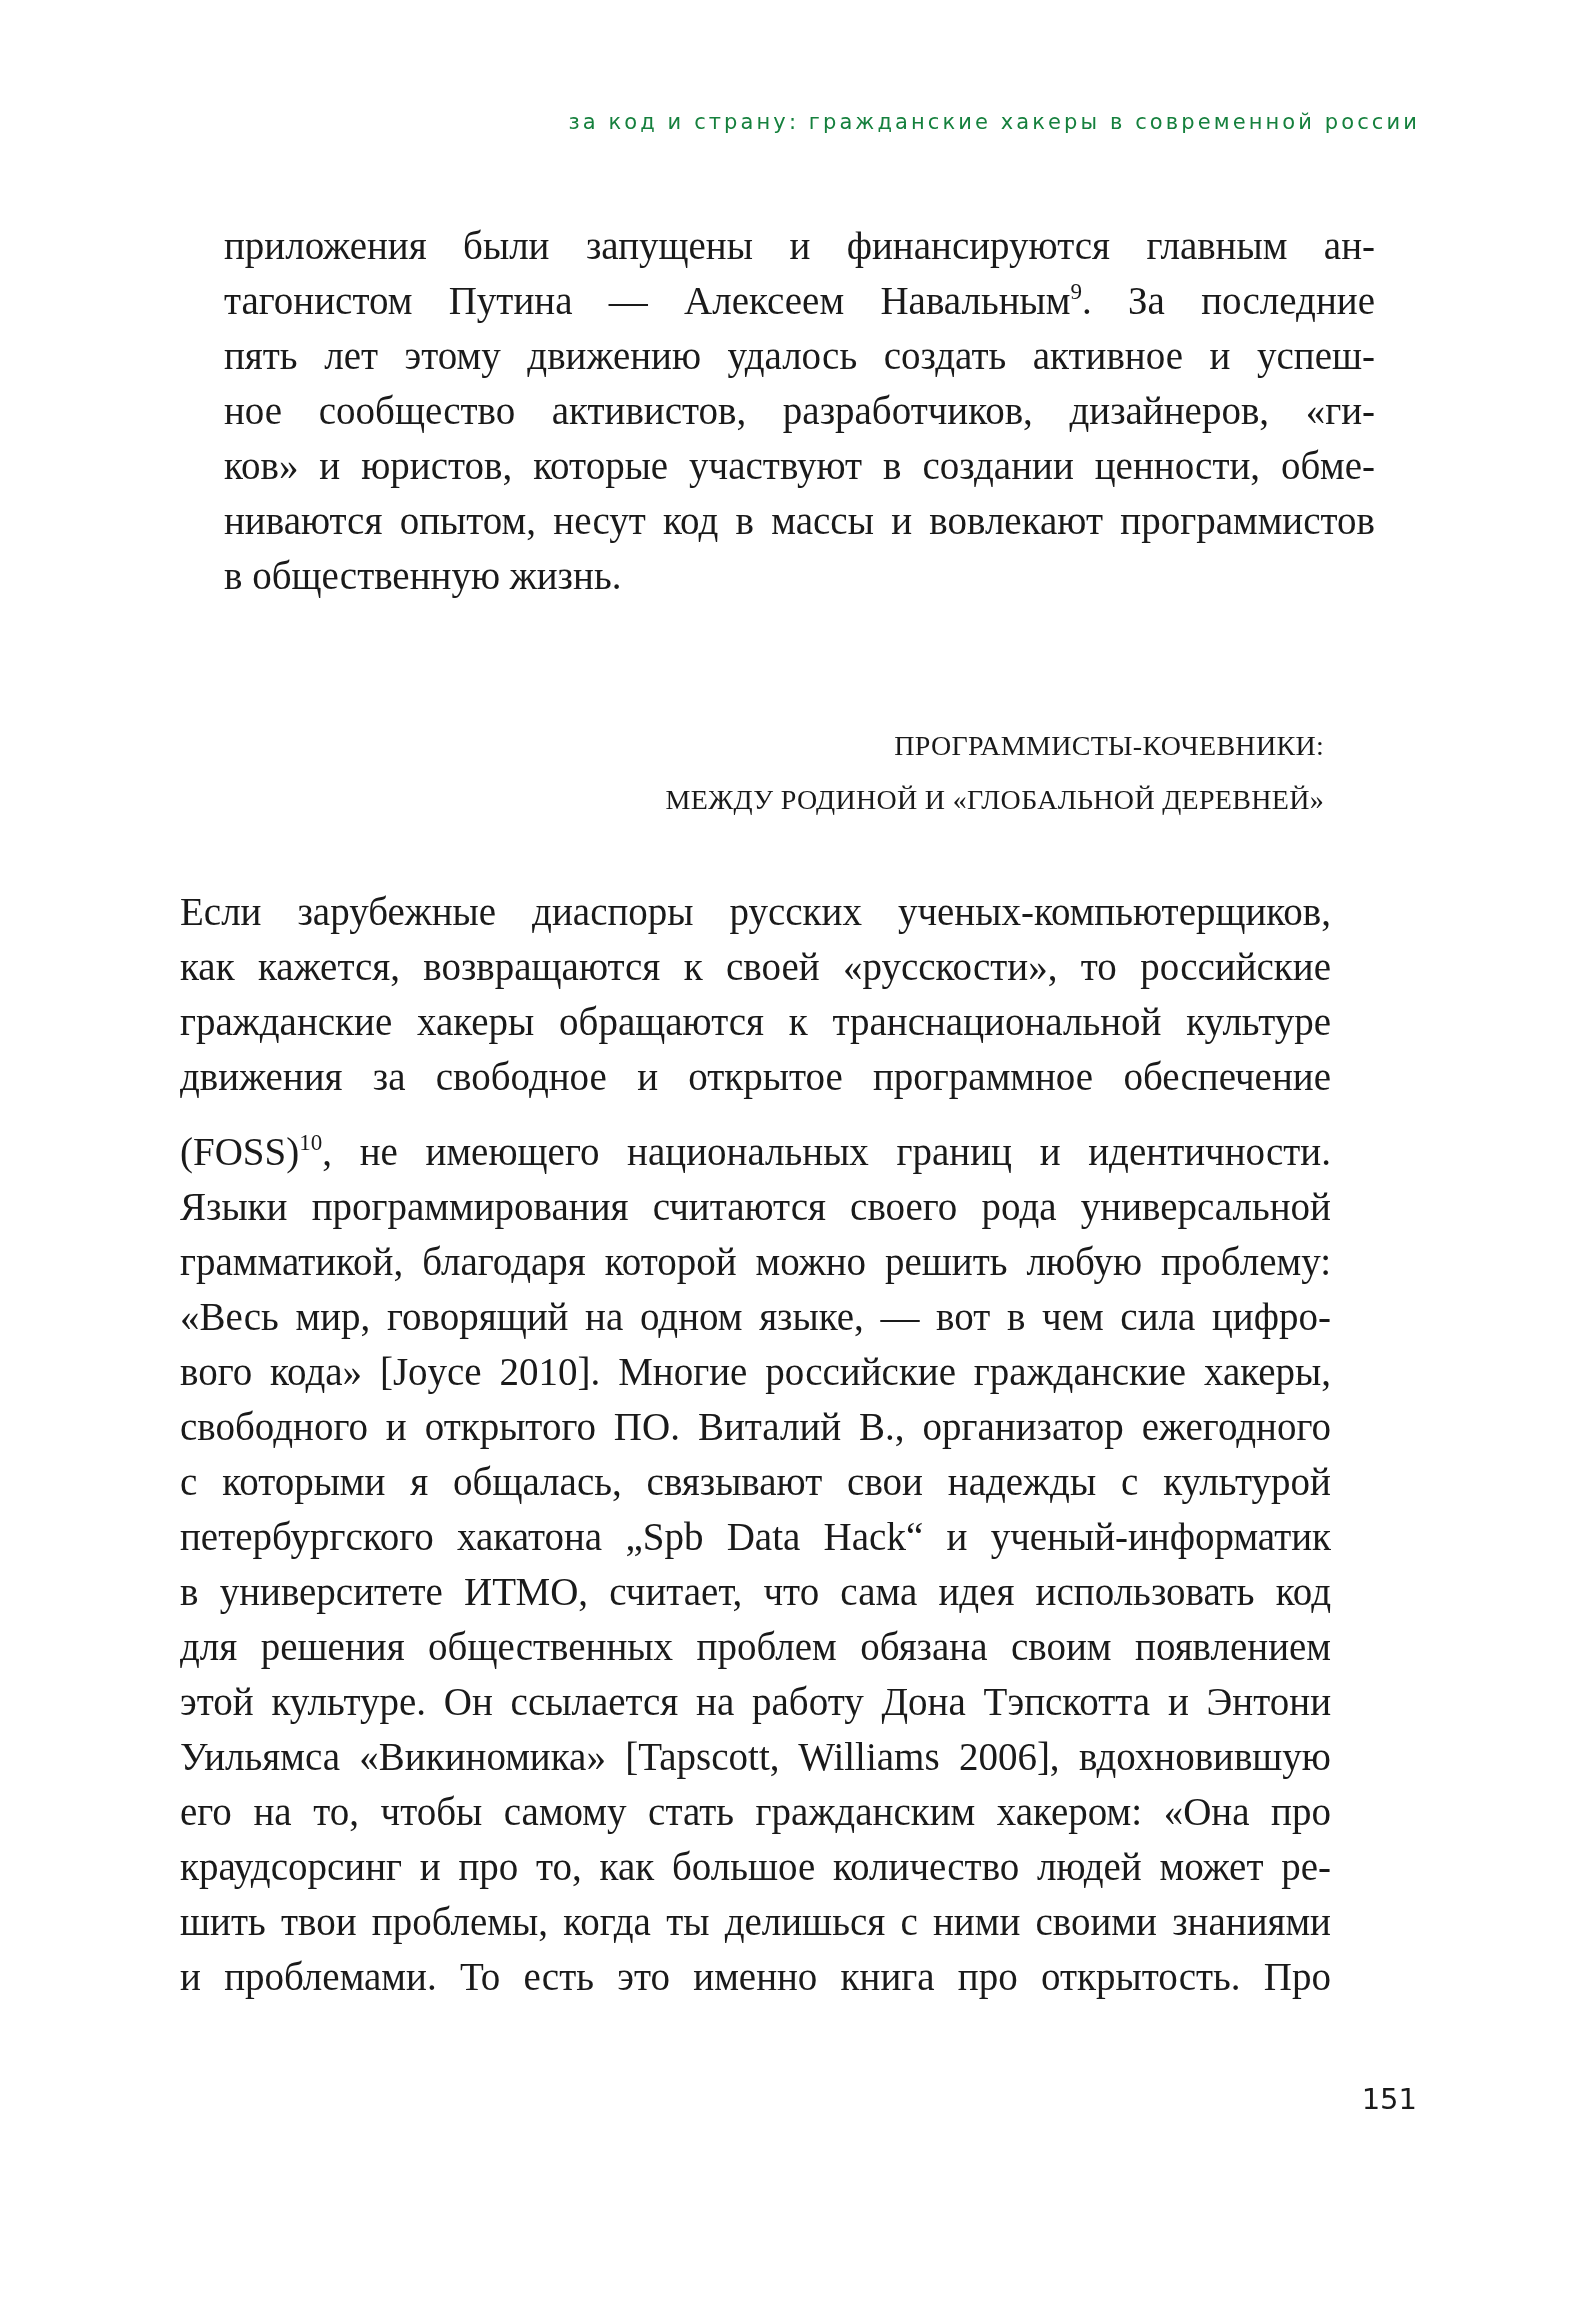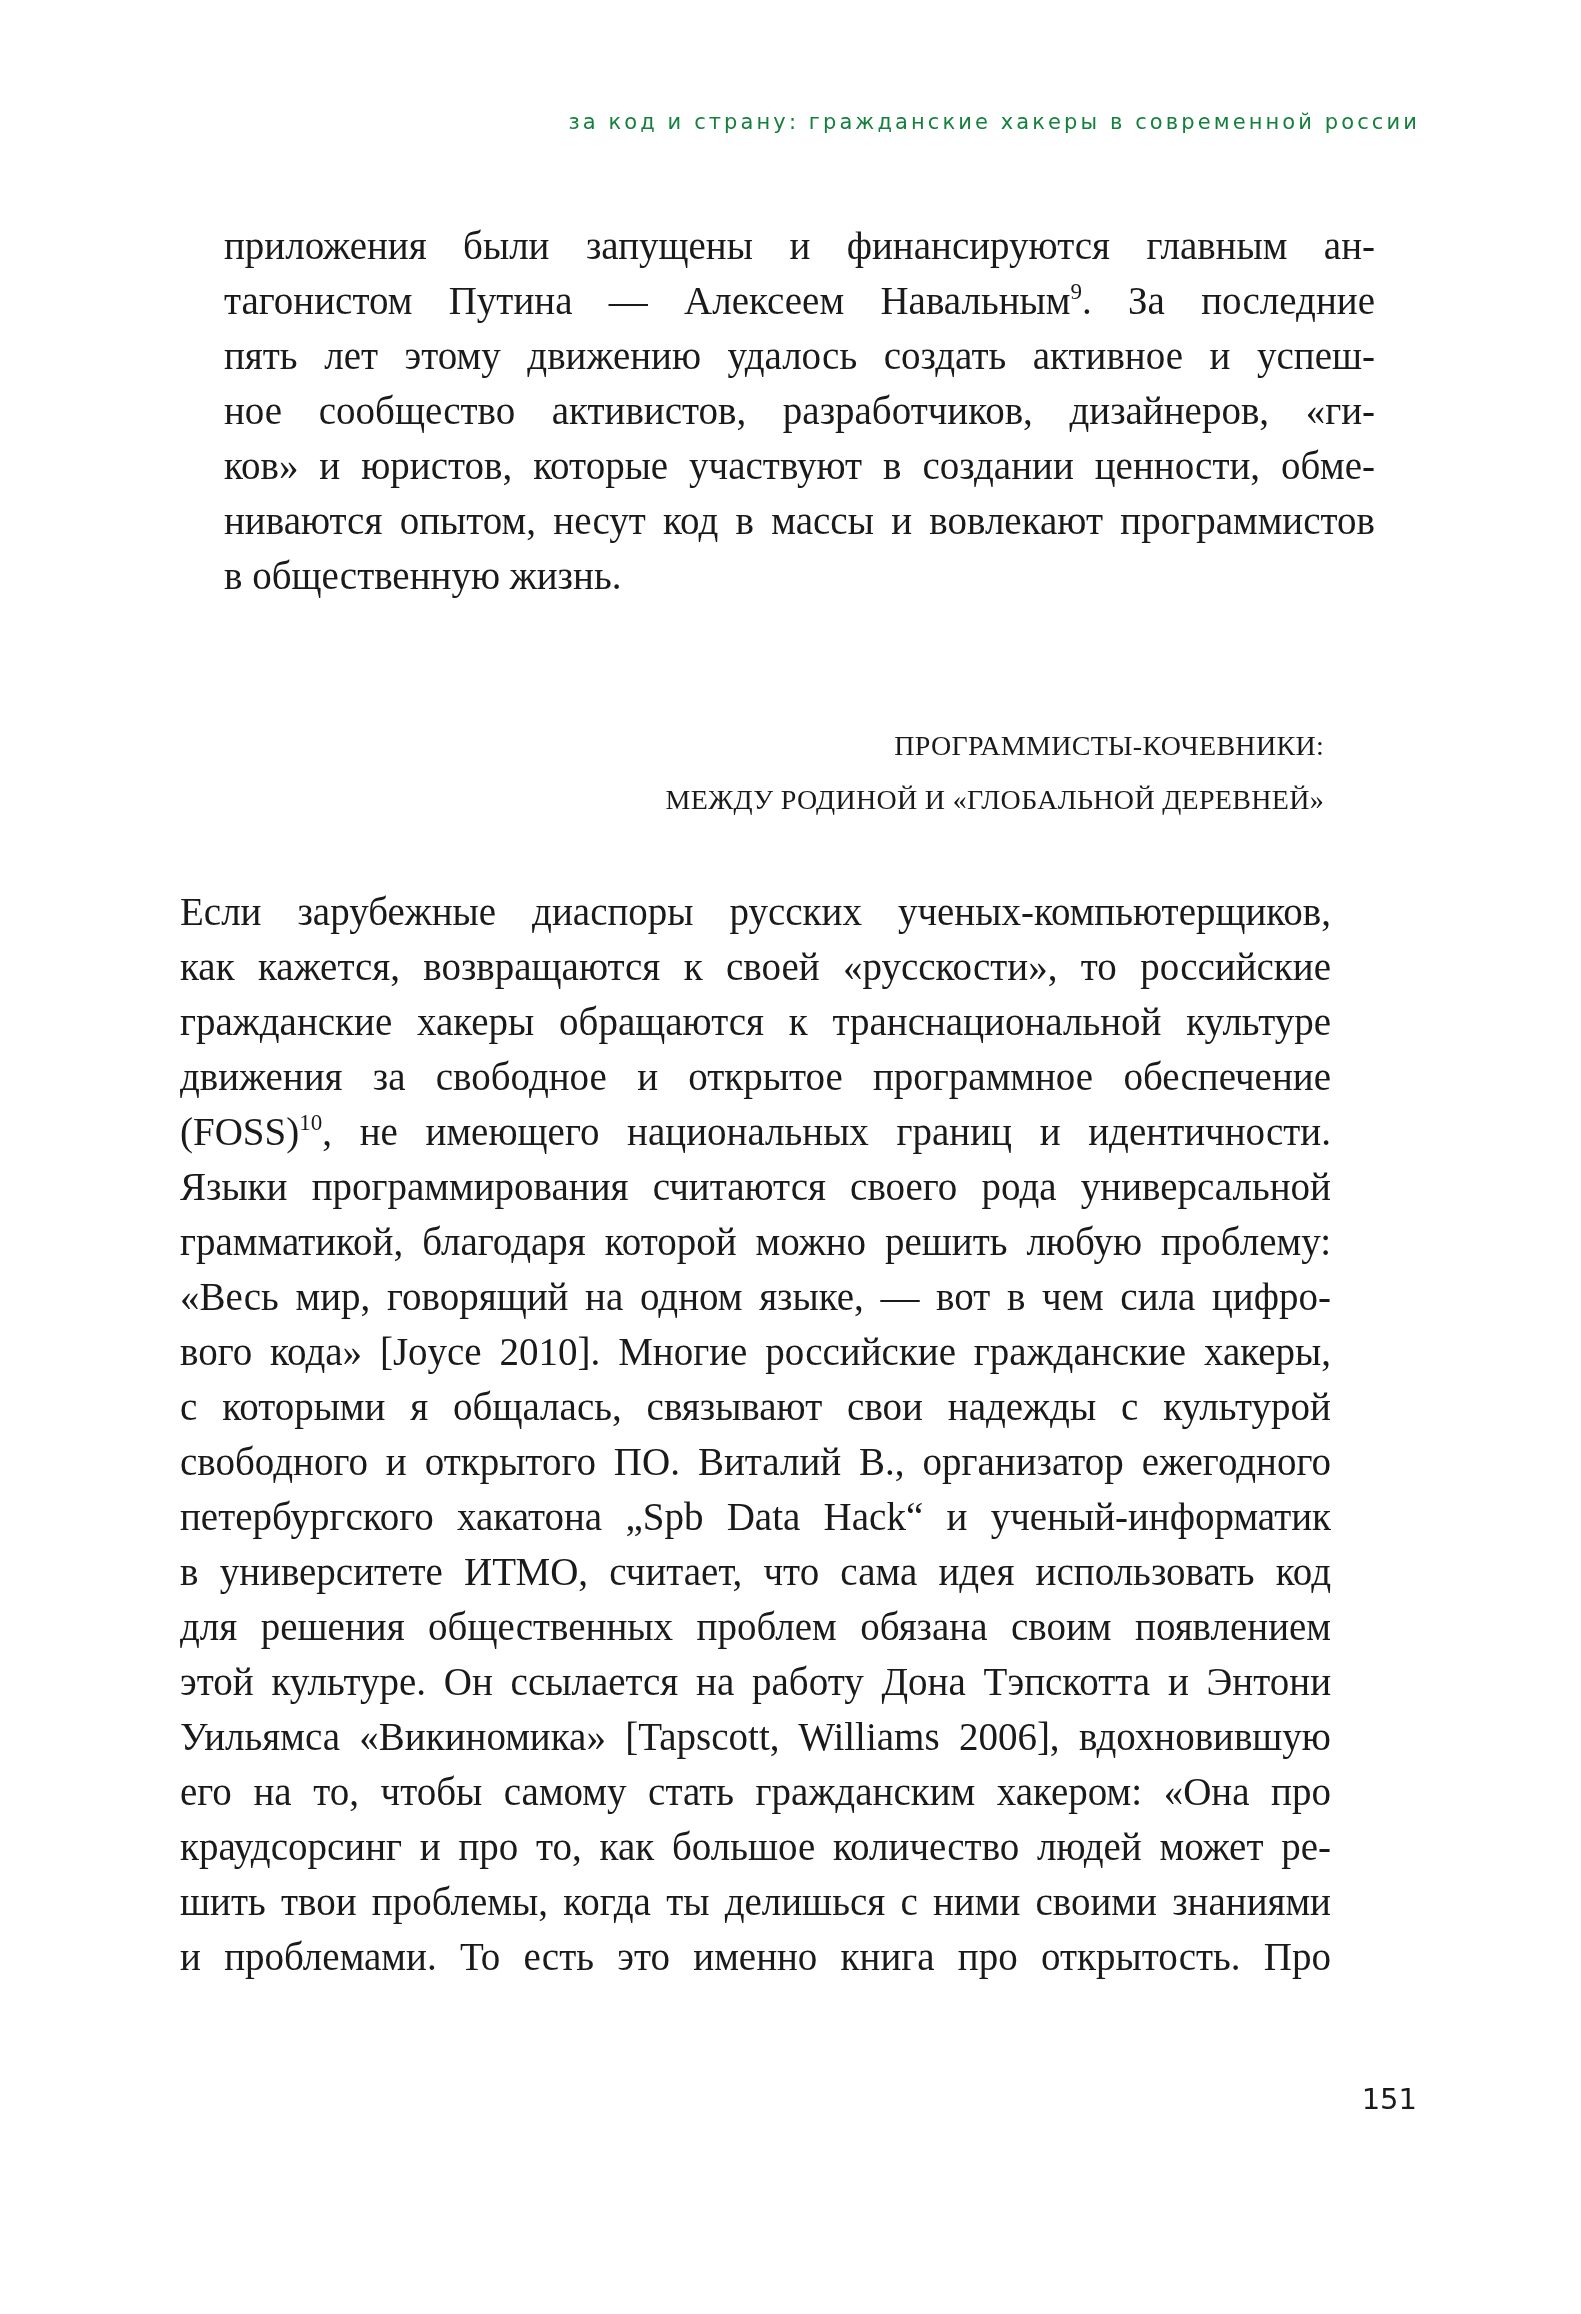--- a/index.html
+++ b/index.html
@@ -95,27 +95,27 @@
 <div class="section-heading">
   <span>ПРОГРАММИСТЫ-КОЧЕВНИКИ:</span>
   <span>МЕЖДУ РОДИНОЙ И «ГЛОБАЛЬНОЙ ДЕРЕВНЕЙ»</span>
 </div>
 
 <div class="text-block para-2">
   <span class="line" style="word-spacing: 0px;">Если зарубежные диаспоры русских ученых-компьютерщиков,</span>
   <span class="line" style="word-spacing: 0px;">как кажется, возвращаются к своей «русскости», то российские</span>
   <span class="line" style="word-spacing: 0px;">гражданские хакеры обращаются к транснациональной культуре</span>
   <span class="line" style="word-spacing: 0px;">движения за свободное и открытое программное обеспечение</span>
-  <span class="line" style="word-spacing: 0px;"><span>(FOSS)</span><span class="sup">10</span><span>, не имеющего национальных границ и идентичности.</span></span>
+  <span class="line" style="word-spacing: 0px; margin-top: 20px;"><span>(FOSS)</span><span class="sup">10</span><span>, не имеющего национальных границ и идентичности.</span></span>
   <span class="line" style="word-spacing: 0px;">Языки программирования считаются своего рода универсальной</span>
   <span class="line" style="word-spacing: 0px;">грамматикой, благодаря которой можно решить любую проблему:</span>
   <span class="line" style="word-spacing: 0px;">«Весь мир, говорящий на одном языке, — вот в чем сила цифро-</span>
   <span class="line" style="word-spacing: 0px;">вого кода» [Joyce 2010]. Многие российские гражданские хакеры,</span>
+  <span class="line" style="word-spacing: 0px;">свободного и открытого ПО. Виталий В., организатор ежегодного</span>
   <span class="line" style="word-spacing: 0px;">с которыми я общалась, связывают свои надежды с культурой</span>
-  <span class="line" style="word-spacing: 0px;">свободного и открытого ПО. Виталий В., организатор ежегодного</span>
   <span class="line" style="word-spacing: 0px;">петербургского хакатона „Spb Data Hack“ и ученый-информатик</span>
   <span class="line" style="word-spacing: 0px;">в университете ИТМО, считает, что сама идея использовать код</span>
   <span class="line" style="word-spacing: 0px;">для решения общественных проблем обязана своим появлением</span>
   <span class="line" style="word-spacing: 0px;">этой культуре. Он ссылается на работу Дона Тэпскотта и Энтони</span>
   <span class="line" style="word-spacing: 0px;">Уильямса «Викиномика» [Tapscott, Williams 2006], вдохновившую</span>
   <span class="line" style="word-spacing: 0px;">его на то, чтобы самому стать гражданским хакером: «Она про</span>
   <span class="line" style="word-spacing: 0px;">краудсорсинг и про то, как большое количество людей может ре-</span>
   <span class="line" style="word-spacing: 0px;">шить твои проблемы, когда ты делишься с ними своими знаниями</span>
   <span class="line" style="word-spacing: 0px;">и проблемами. То есть это именно книга про открытость. Про</span>
 </div>

